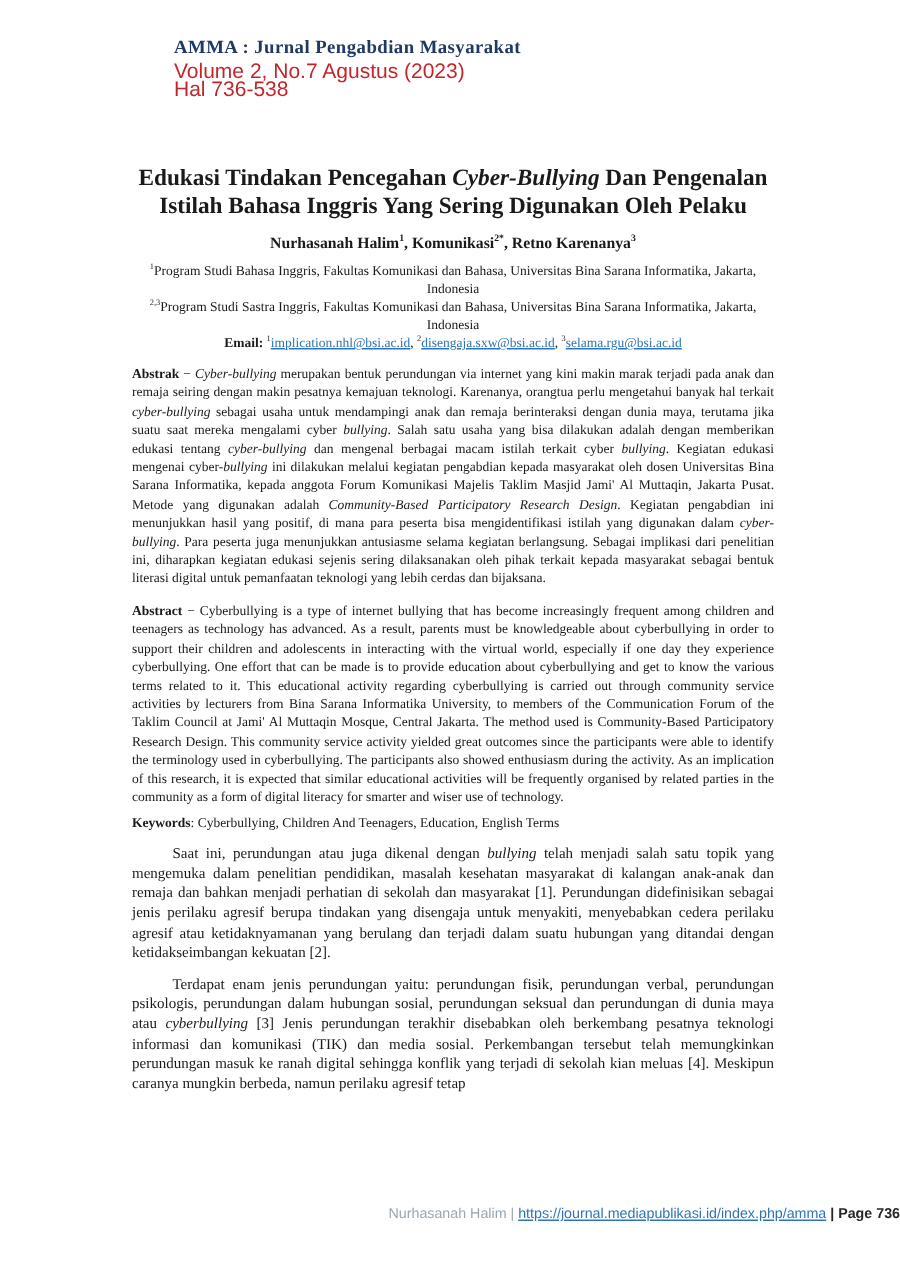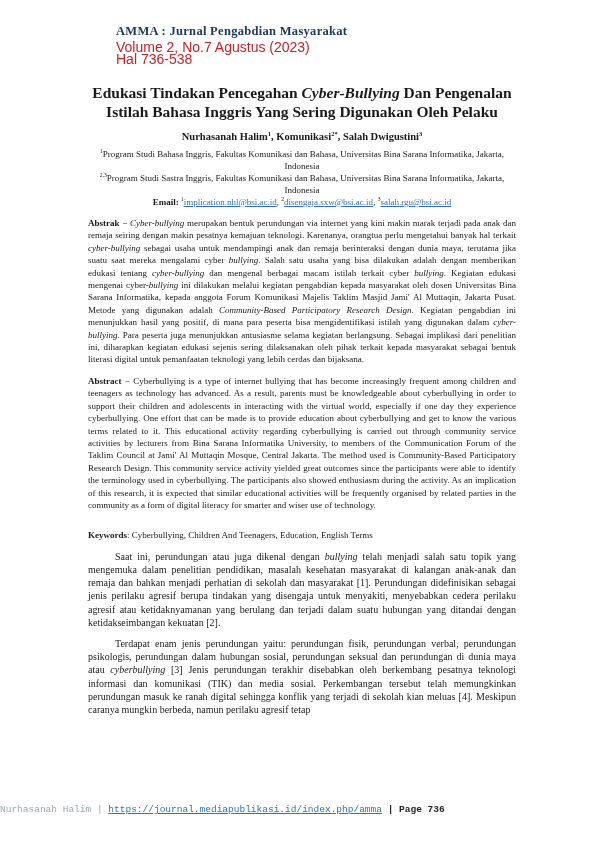--- a/index.html
+++ b/index.html
@@ -29,21 +29,21 @@
   }
   .jmeta {
     font-family: "Liberation Sans", sans-serif;
     font-size: 14px;
     line-height: 12px;
     color: #c1262b;
   }
 
   
   .title {
-    margin: 18px -8px 0 -8px;
+    margin: 44px -8px 0 -8px;
     font-size: 15.5px;
     font-weight: 700;
     line-height: 19px;
     text-align: center;
   }
   .authors {
     margin-top: 10px;
     font-size: 10.5px;
     font-weight: 700;
     text-align: center;
@@ -57,21 +57,21 @@
 
   
   .abs {
     margin: 9px 0 0 0;
     font-size: 9px;
     line-height: 12.4px;
     text-align: justify;
   }
   .kk { margin-top: 4px; }
   .en { }
-  .kw { margin-top: 18px; }
+  .kw { margin-top: 5px; }
 
   
   .section {
     margin: 12px 0 0 0;
     font-size: 12.5px;
     font-weight: 700;
     text-align: center;
   }
   .sec-num { margin-right: 13px; }
 
@@ -82,22 +82,22 @@
     text-align: justify;
     text-indent: 27px;
   }
 
   
   .pfooter {
     position: absolute;
     left: 0;
     top: 804px;
     width: 600px;
-    text-align: left;
-    font-family: Liberation Mono, monospace;
+    text-align: right;
+    font-family: Liberation Sans, sans-serif;
     font-size: 9.5px;
   }
 
   
   .it  { font-style: italic; }
   .bd  { font-weight: 700; }
   .sup { vertical-align: super; font-size: 0.62em; line-height: 0; }
   .lnk { color: #2e75b6; text-decoration: underline; cursor: pointer; }
   .muted { color: #9aa7b2; }
   .dark  { color: #262626; }
@@ -108,26 +108,26 @@
 <div class="page">
 
   <header class="journal-header">
     <div class="jname">AMMA : Jurnal Pengabdian Masyarakat</div>
     <div class="jmeta">Volume 2, No.7 Agustus (2023)</div>
     <div class="jmeta">Hal 736-538</div>
   </header>
 
   <h1 class="title"><span>Edukasi Tindakan Pencegahan </span><span class="it">Cyber-Bullying</span><span> Dan Pengenalan Istilah Bahasa Inggris Yang Sering Digunakan Oleh Pelaku</span></h1>
 
-  <div class="authors"><span>Nurhasanah Halim</span><span class="sup">1</span><span>, Komunikasi</span><span class="sup">2*</span><span>, Salah Dwigustini</span><span class="sup">3</span></div>
+  <div class="authors"><span>Nurhasanah Halim</span><span class="sup">1</span><span>, Komunikasi</span><span class="sup">2*</span><span>, Retno Karenanya</span><span class="sup">3</span></div>
 
   <div class="affil-block">
     <div class="affil"><span class="sup">1</span><span>Program Studi Bahasa Inggris, Fakultas Komunikasi dan Bahasa, Universitas Bina Sarana Informatika, Jakarta, Indonesia</span></div>
     <div class="affil"><span class="sup">2,3</span><span>Program Studi Sastra Inggris, Fakultas Komunikasi dan Bahasa, Universitas Bina Sarana Informatika, Jakarta, Indonesia</span></div>
-    <div class="email"><span class="bd">Email: </span><span class="sup">1</span><span class="lnk">implication.nhl@bsi.ac.id</span><span>, </span><span class="sup">2</span><span class="lnk">disengaja.sxw@bsi.ac.id</span><span>, </span><span class="sup">3</span><span class="lnk">salah.rgu@bsi.ac.id</span></div>
+    <div class="email"><span class="bd">Email: </span><span class="sup">1</span><span class="lnk">implication.nhl@bsi.ac.id</span><span>, </span><span class="sup">2</span><span class="lnk">disengaja.sxw@bsi.ac.id</span><span>, </span><span class="sup">3</span><span class="lnk">selama.rgu@bsi.ac.id</span></div>
   </div>
 
   <p class="abs"><span class="bd">Abstrak</span><span> − </span><span class="it">Cyber-bullying</span><span> merupakan bentuk perundungan via internet yang kini makin marak terjadi pada anak dan remaja seiring dengan makin pesatnya kemajuan teknologi. Karenanya, orangtua perlu mengetahui banyak hal terkait </span><span class="it">cyber-bullying</span><span> sebagai usaha untuk mendampingi anak dan remaja berinteraksi dengan dunia maya, terutama jika suatu saat mereka mengalami cyber </span><span class="it">bullying</span><span>. Salah satu usaha yang bisa dilakukan adalah dengan memberikan edukasi tentang </span><span class="it">cyber-bullying</span><span> dan mengenal berbagai macam istilah terkait cyber </span><span class="it">bullying</span><span>. Kegiatan edukasi mengenai cyber-</span><span class="it">bullying</span><span> ini dilakukan melalui kegiatan pengabdian kepada masyarakat oleh dosen Universitas Bina Sarana Informatika, kepada anggota Forum Komunikasi Majelis Taklim Masjid Jami' Al Muttaqin, Jakarta Pusat. Metode yang digunakan adalah </span><span class="it">Community-Based Participatory Research Design</span><span>. Kegiatan pengabdian ini menunjukkan hasil yang positif, di mana para peserta bisa mengidentifikasi istilah yang digunakan dalam </span><span class="it">cyber-bullying</span><span>. Para peserta juga menunjukkan antusiasme selama kegiatan berlangsung. Sebagai implikasi dari penelitian ini, diharapkan kegiatan edukasi sejenis sering dilaksanakan oleh pihak terkait kepada masyarakat sebagai bentuk literasi digital untuk pemanfaatan teknologi yang lebih cerdas dan bijaksana.</span></p>
 
 
   <p class="abs en"><span class="bd">Abstract</span><span> − Cyberbullying is a type of internet bullying that has become increasingly frequent among children and teenagers as technology has advanced. As a result, parents must be knowledgeable about cyberbullying in order to support their children and adolescents in interacting with the virtual world, especially if one day they experience cyberbullying. One effort that can be made is to provide education about cyberbullying and get to know the various terms related to it. This educational activity regarding cyberbullying is carried out through community service activities by lecturers from Bina Sarana Informatika University, to members of the Communication Forum of the Taklim Council at Jami' Al Muttaqin Mosque, Central Jakarta. The method used is Community-Based Participatory Research Design. This community service activity yielded great outcomes since the participants were able to identify the terminology used in cyberbullying. The participants also showed enthusiasm during the activity. As an implication of this research, it is expected that similar educational activities will be frequently organised by related parties in the community as a form of digital literacy for smarter and wiser use of technology.</span></p>
 
   <p class="abs en kw"><span class="bd">Keywords</span><span>: Cyberbullying, Children And Teenagers, Education, English Terms</span></p>
 
 

